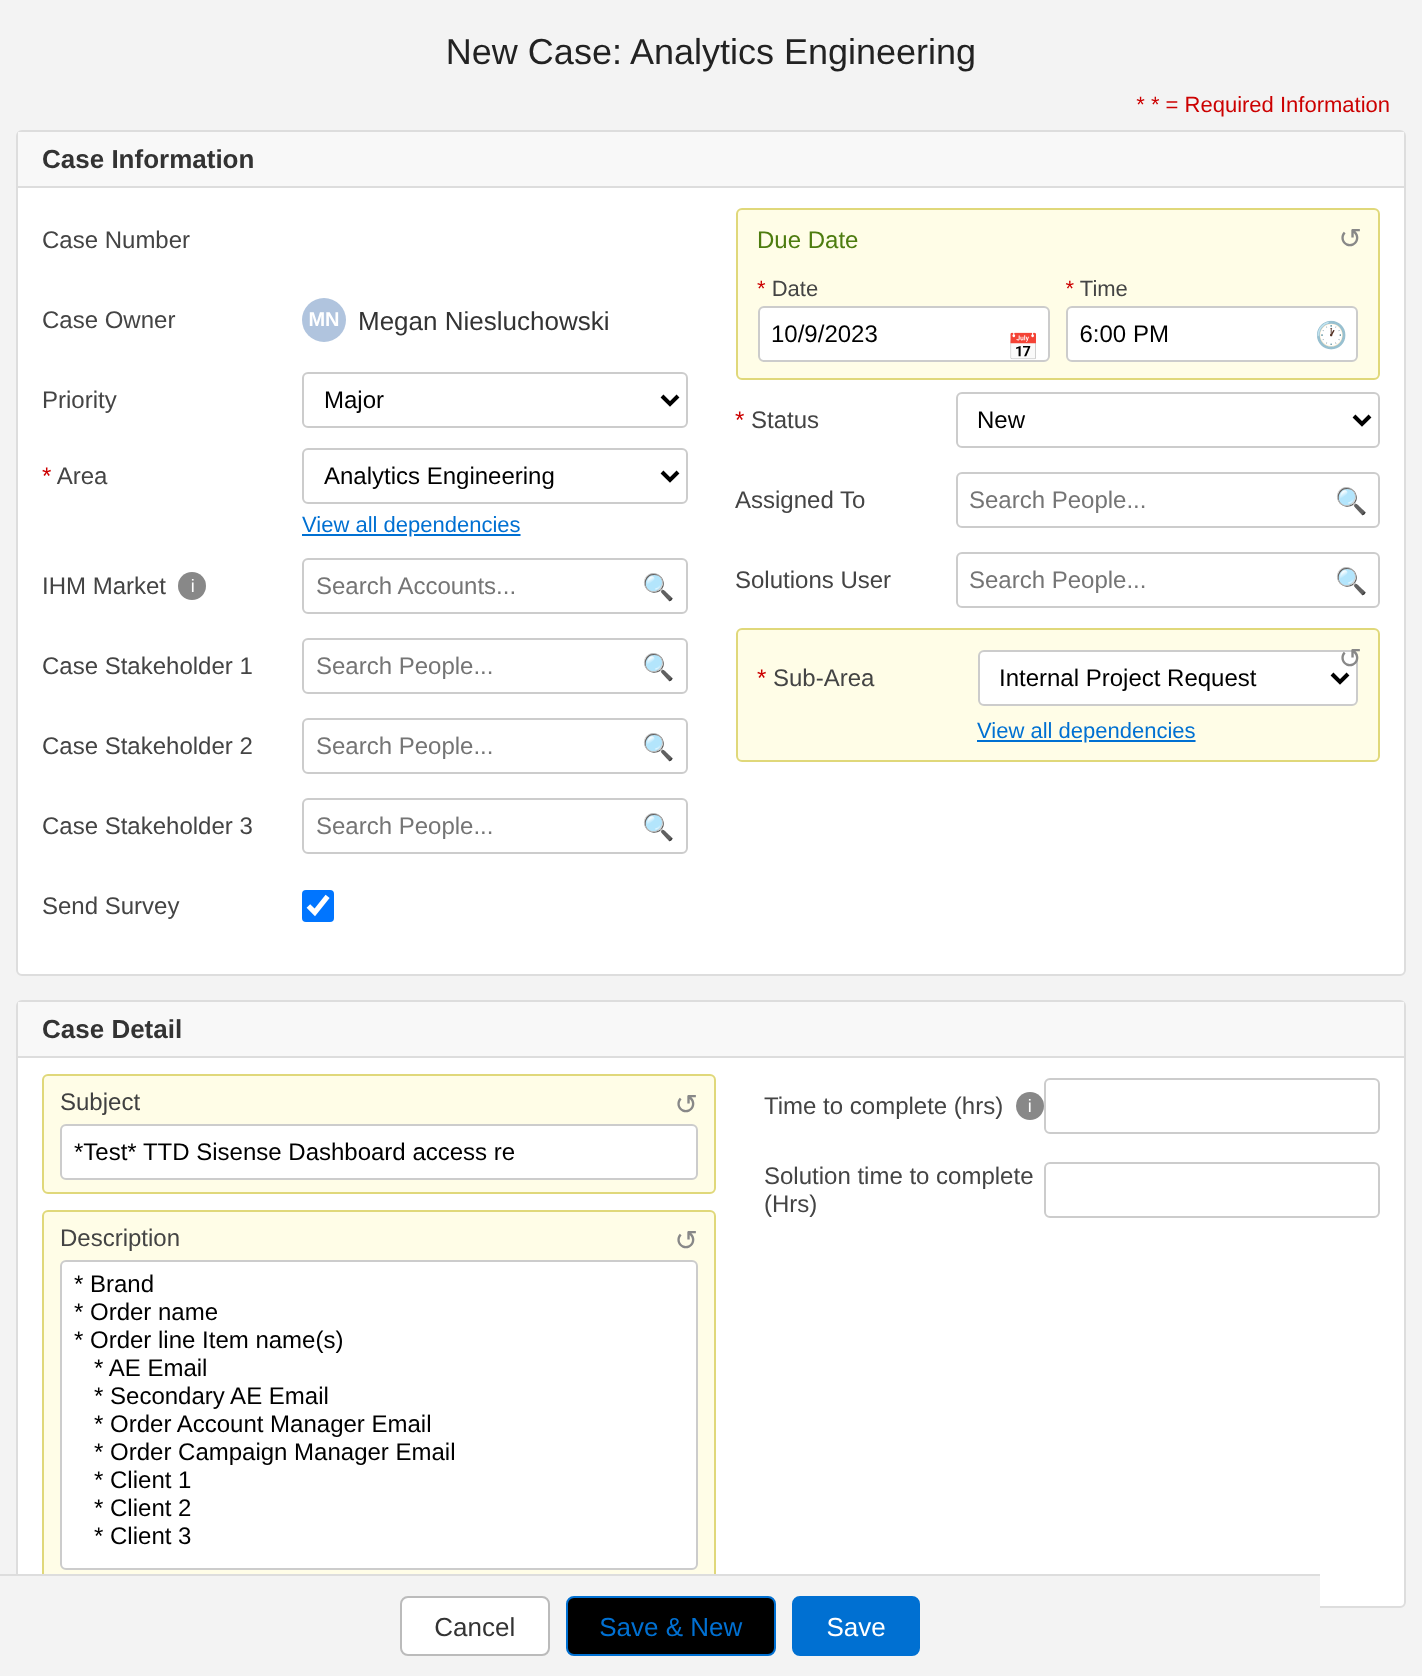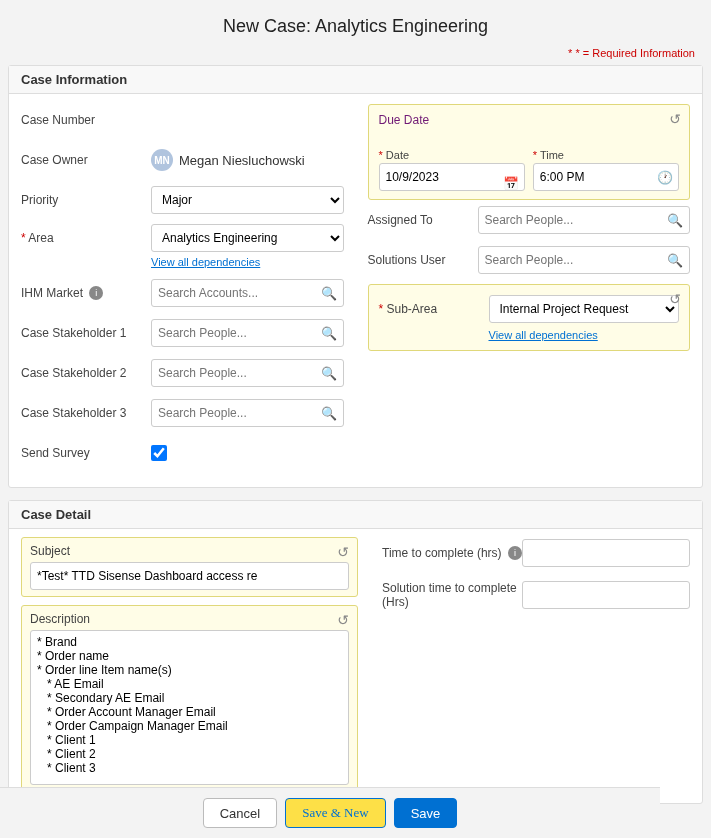--- a/index.html
+++ b/index.html
@@ -114,23 +114,23 @@
     .reset-icon {
       position: absolute;
       top: 6px;
       right: 8px;
       color: #888;
       cursor: pointer;
       font-size: 14px;
     }
     .due-date-label {
       font-size: 12px;
-      color: #701a75;
+      color: #4d7c0f;
       font-weight: 500;
-      margin-bottom: 22px;
+      margin-bottom: 12px;
     }
     .date-time-row {
       display: flex;
       gap: 8px;
       align-items: center;
     }
     .date-time-row .field-group {
       display: flex;
       flex-direction: column;
       flex: 1;
@@ -330,24 +330,23 @@
       border: 1px solid #ccc;
       font-size: 13px;
       cursor: pointer;
     }
     .btn-cancel {
       background: #fff;
       color: #333;
       border-color: #bbb;
     }
     .btn-save-new {
-      background: #fde047;
+      background: #000000;
       color: #0070d2;
       border-color: #0070d2;
-      font-family: Liberation Serif, serif;
     }
     .btn-save {
       background: #0070d2;
       color: #fff;
       border-color: #0070d2;
     }
     .main-content {
       padding-bottom: 60px;
     }
   </style>
@@ -473,20 +472,33 @@
                   <span style="color:#c00">*</span> Time
                 </label>
                 <div class="time-input-wrap">
                   <input type="text" value="6:00 PM" style="">
                   <span class="clock-icon">🕐</span>
                 </div>
               </div>
             </div>
           </div>
 
+          <div class="right-form-row">
+            <div class="right-label">
+              <span style="color:#c00">*</span> Status
+            </div>
+            <div class="right-control">
+              <select>
+                <option>New</option>
+                <option>Open</option>
+                <option>Closed</option>
+                <option>Pending</option>
+              </select>
+            </div>
+          </div>
 
           <div class="right-form-row">
             <div class="right-label">Assigned To</div>
             <div class="right-control search-wrap">
               <input type="text" placeholder="Search People..." style="">
               <span class="search-icon">🔍</span>
             </div>
           </div>
 
           <div class="right-form-row">

